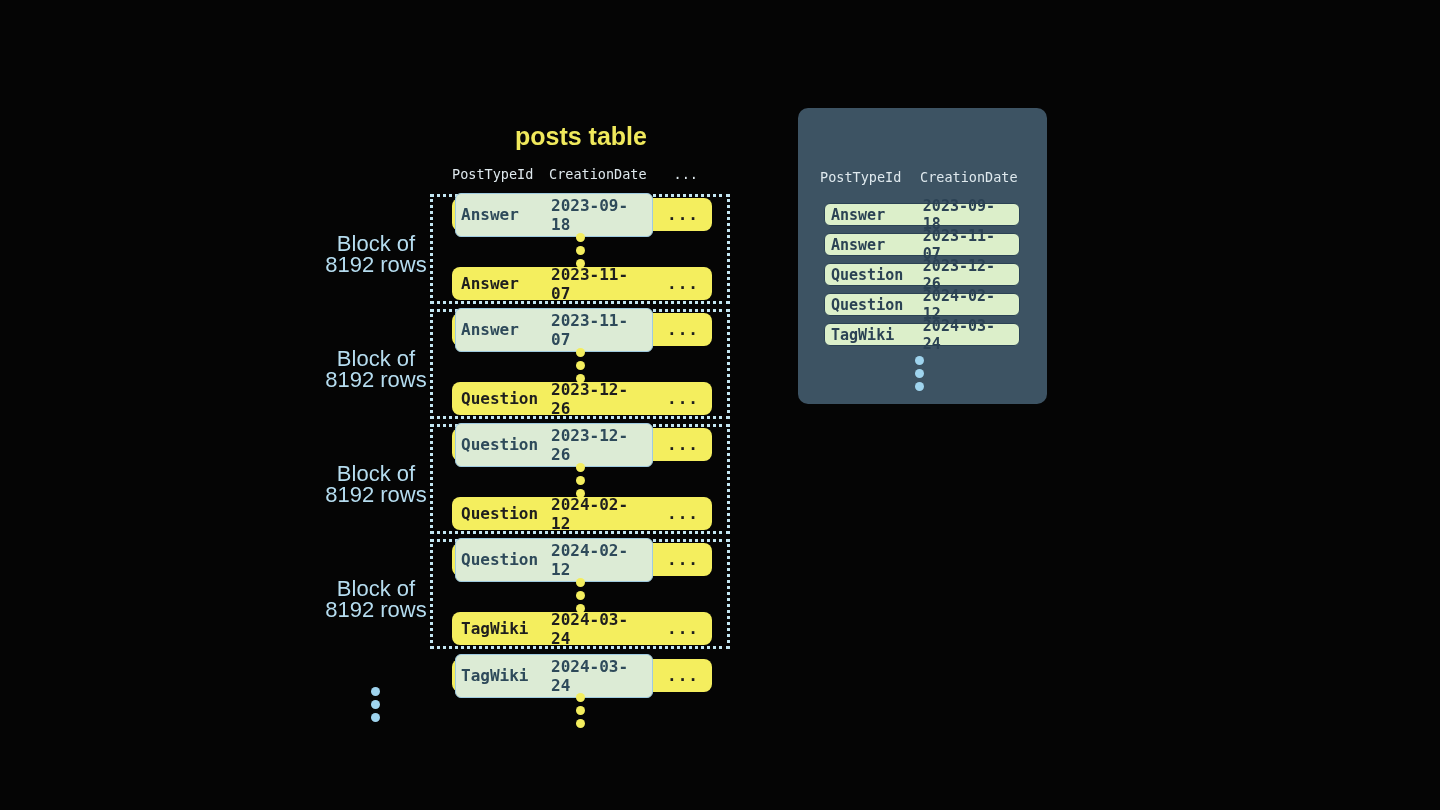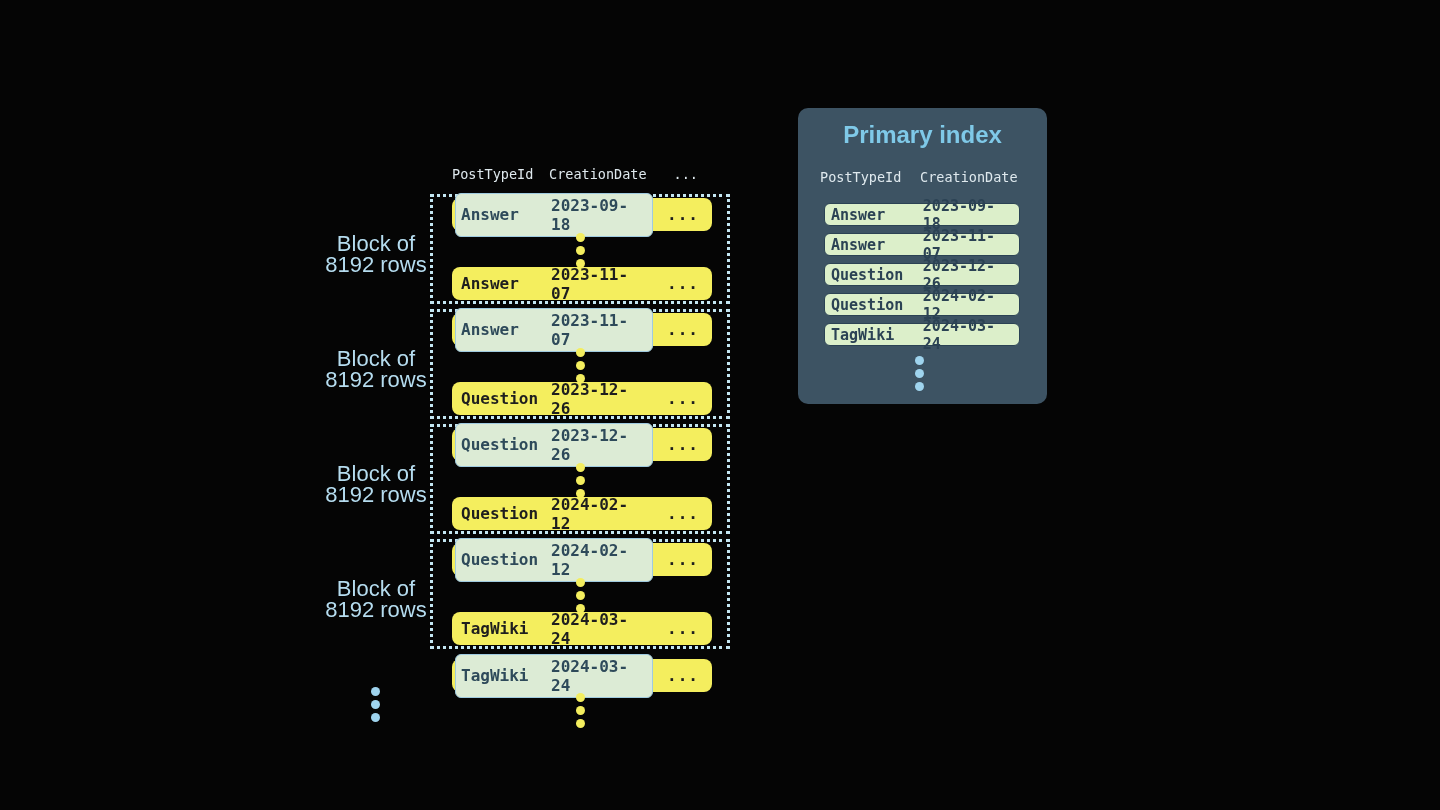--- a/index.html
+++ b/index.html
@@ -95,20 +95,21 @@
     font-size: 15px; color: var(--index-row-text, #2b4254);
   }
   .idx-row .itype { display: inline-block; width: 92px; }
   .idx-row .idate { margin-left: auto; }
 </style>
 </head>
 <body>
 
 <div id="stage">
 
+  <div class="pt-title">posts table</div>
 
   <div class="pt-header">
     <span class="col1">PostTypeId</span>
     <span class="col2">CreationDate</span>
     <span class="spacer"></span>
     <span class="more">...</span>
   </div>
 
   <div class="block-label" style="top:233px">
     <div>Block of</div>
@@ -228,21 +229,20 @@
       <i></i>
     </div>
 
   <div class="vdots blue" style="left:371px; top:687px">
       <i></i>
       <i></i>
       <i></i>
     </div>
 
   <div class="panel">
-    <div class="panel-title">Primary index</div>
     <div class="panel-header">
       <span class="col1">PostTypeId</span>
       <span class="col2">CreationDate</span>
     </div>
 
     <div class="idx-row" style="top:95px">
       <span class="itype">Answer</span>
       <span class="idate">2023-09-18</span>
     </div>
     <div class="idx-row" style="top:125px">

